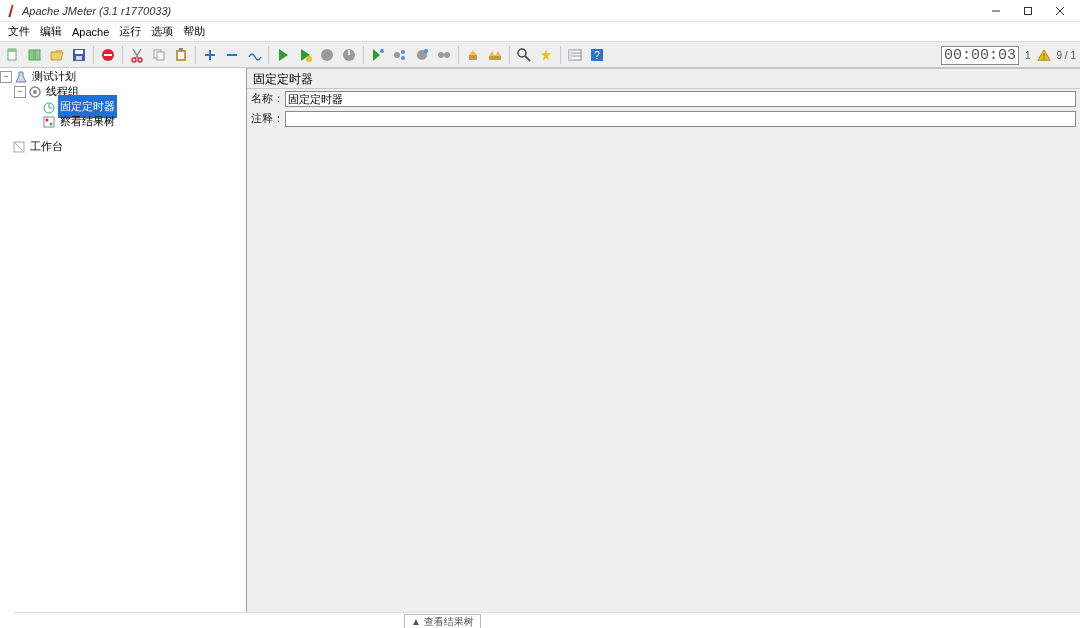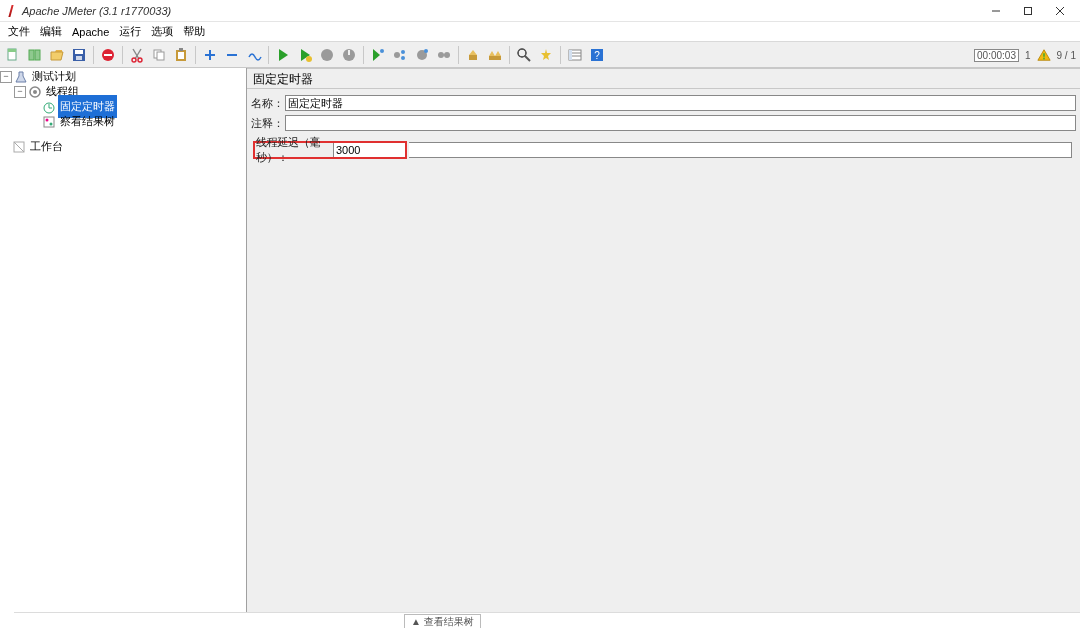--- a/index.html
+++ b/index.html
@@ -24,21 +24,21 @@
 
   
   .toolbar {
     height: 26px; display: flex; align-items: center; gap: 2px; padding: 0 3px;
     background: #efefef; border-bottom: 1px solid #c8c8c8; position: relative;
   }
   .tb { width: 20px; height: 20px; display: flex; align-items: center; justify-content: center; border: 1px solid transparent; border-radius: 2px; flex-shrink: 0; }
   .tb svg { width: 16px; height: 16px; display: block; }
   .tb-sep { width: 1px; height: 18px; background: #c8c8c8; margin: 0 2px; flex-shrink: 0; }
   .toolbar .right { position: absolute; right: 4px; top: 0; height: 26px; display: flex; align-items: center; gap: 6px; font-size: 10px; color: #555; }
-  .timer-box { border: 1px solid #888; padding: 0 2px; font-family: Liberation Sans, sans-serif; font-size: 10px; background: #fff; }
+  .timer-box { border: 1px solid #888; padding: 0 2px; font-family: Liberation Mono, monospace; font-size: 15px; background: #fff; }
   .warn-tri { width: 14px; height: 14px; }
 
   
   .body { display: flex; height: 544px; }
   .tree-pane {
     width: 247px; height: 100%; border-right: 1px solid #a0a0a0; background: #fff;
     overflow: hidden; font-size: 11px; padding-top: 1px;
   }
   .tree ul { list-style: none; padding-left: 0; }
   .tree li { white-space: nowrap; }
@@ -50,21 +50,21 @@
   .tlabel { padding: 4px 2px; text-align: right; }
   .sel { background: #1e6fd6; color: #fff; }
 
   
   .editor { flex: 1; height: 100%; background: #efefef; border-top: 1px solid #c8c8c8; display: flex; flex-direction: column; }
   .panel-title {
     height: 20px; font-size: 12px; padding: 2px 6px; background: #efefef;
     border-bottom: 1px solid #c8c8c8;
   }
   .form-area { padding: 2px 4px; font-size: 11px; }
-  .form-row { display: flex; align-items: flex-end; height: 20px; margin-bottom: 0; }
+  .form-row { display: flex; align-items: flex-start; height: 20px; margin-bottom: 0; }
   .form-row label { width: 34px; color: #222; }
   .form-row input[type=text] {
     flex: 1; height: 16px; border: 1px solid #888; background: #fff; font-size: 11px; padding: 0 2px;
   }
   .spacer8 { height: 10px; }
   .delay-row {
     display: flex; align-items: center; height: 18px; margin: 0 2px;
     border: 2px solid #e03030; width: 154px; background: #efefef;
   }
   .delay-row label { font-size: 11px; padding-left: 1px; color: #222; letter-spacing: -0.3px; }
@@ -369,26 +369,19 @@
     <div class="form-area">
       <div class="form-row">
         <label>名称：</label>
         <input type="text" value="固定定时器" style="">
       </div>
       <div class="form-row">
         <label>注释：</label>
         <input type="text" value="" style="">
       </div>
       <div class="spacer8"></div>
-      <div class="delay-wrap">
-        <div class="delay-row">
-          <label>线程延迟（毫秒）：</label>
-          <input type="text" value="3000" style="">
-        </div>
-        <div class="delay-long"></div>
-      </div>
     </div>
   </div>
 </div>
 
 <div class="lower">
   <div class="lower-sec">▲ 查看结果树</div>
 </div>
 
 </body></html>

